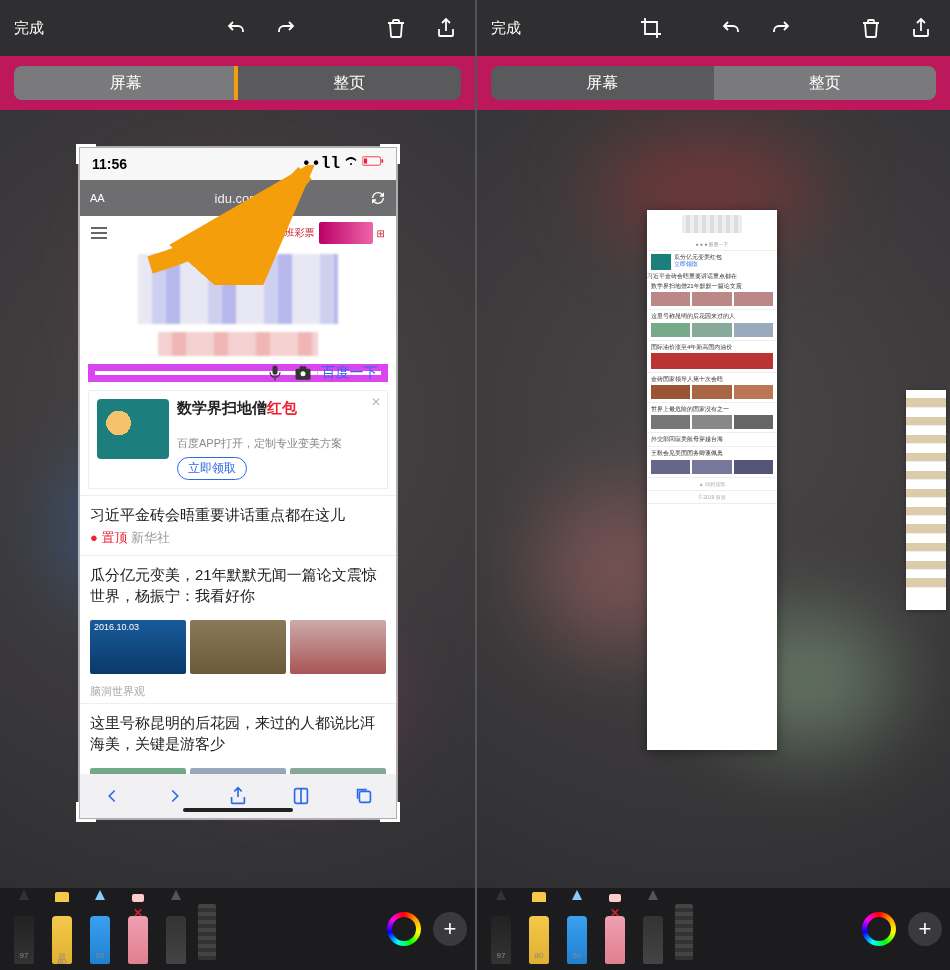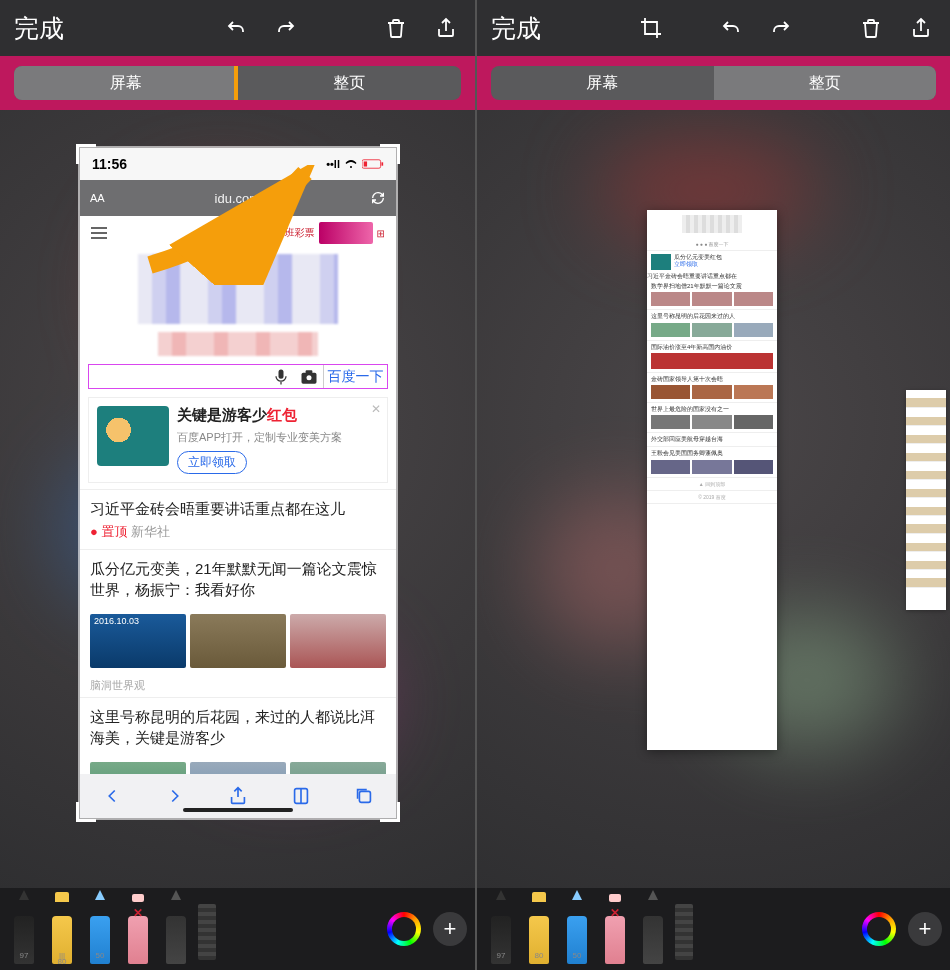--- a/index.html
+++ b/index.html
@@ -8,21 +8,21 @@
     background: #1a1a1a;
     font-family: -apple-system, "PingFang SC", sans-serif;
     display: flex;
     overflow: hidden;
   }
   .pane { width: 475px; height: 970px; position: relative; background: #3a3a3a; }
   .pane + .pane { border-left: 2px solid #555; }
 
   
   .topbar { display:flex; align-items:center; height:56px; padding:0 14px; background:#2f2f31; color:#fff; }
-  .done { font-size:25px; font-weight:500; margin-right:auto; }
+  .done { font-size:15px; font-weight:500; margin-right:auto; }
   .tb-icon { width:30px; height:30px; margin-left:20px; display:flex; align-items:center; justify-content:center; color:#fff; }
   .tb-icon svg { width:24px; height:24px; stroke:#fff; stroke-width:1.8; fill:none; }
 
   
   .segwrap { padding:10px 14px; background:#be185d; }
   .seg { display:flex; background:#5a5a5c; border-radius:8px; overflow:hidden; height:34px; }
   .seg-btn { flex:1; display:flex; align-items:center; justify-content:center; font-size:16px; color:#fff; background:transparent; position:relative; }
   .seg-btn.sel { background:#7a7a7c; }
   .highlight { position:absolute; inset:-4px; border:4px solid #f59e0b; border-radius:2px; z-index:5; }
 
@@ -33,45 +33,45 @@
 
   
   .phone { position:absolute; left:80px; top:38px; width:316px; height:670px; background:#fff; border-radius:0; box-shadow:0 0 0 2px rgba(255,255,255,.6); }
   .corner { position:absolute; width:20px; height:20px; border:3px solid #fff; }
   .corner.tl { top:-4px; left:-4px; border-right:none; border-bottom:none; }
   .corner.tr { top:-4px; right:-4px; border-left:none; border-bottom:none; }
   .corner.bl { bottom:-4px; left:-4px; border-right:none; border-top:none; }
   .corner.br { bottom:-4px; right:-4px; border-left:none; border-top:none; }
 
   .statusbar { height:32px; background:#f7f7f7; display:flex; align-items:center; justify-content:space-between; padding:0 12px; font-size:14px; font-weight:600; color:#000; }
-  .status-right { display:flex; gap:4px; font-size:11px; }
+  .status-right { display:flex; gap:4px; font-size:16px;font-family:Liberation Mono, monospace; }
   .url { height:36px; background:#6e6e70; color:#fff; display:flex; align-items:center; padding:0 10px; font-size:13px; gap:8px; }
   .url .addr { flex:1; text-align:center; opacity:.9; }
 
   .page { height:560px; background:#fff; overflow:hidden; font-size:13px; color:#222; }
   .row1 { display:flex; align-items:center; justify-content:space-between; padding:6px 11px; }
   .burger { width:16px; display:flex; flex-direction:column; gap:3px; }
   .burger span { height:2px; background:#666; }
   .ad { display:flex; align-items:center; gap:4px; }
   .ad-img { width:54px; height:22px; background:linear-gradient(90deg,#b06,#e6a); border-radius:2px; }
   .mosaic { height:70px; margin:4px auto 8px; width:200px; background:
      repeating-linear-gradient(90deg,#e8e8f4 0 14px,#cfd0f0 14px 28px,#b6b8ec 28px 42px,#e8e8f4 42px 56px),
      linear-gradient(#fff,#fff);
      filter: blur(1px); }
   .mosaic.red { background:repeating-linear-gradient(90deg,#f4d0d0 0 14px,#f0b6b6 14px 28px,#f4d0d0 28px 42px); }
-  .search { border:1px solid #d946ef; margin:0 8px 8px; height:25px; display:flex; align-items:center; }
+  .search { border:7px solid #d946ef; margin:0 8px 8px; height:18px; display:flex; align-items:center; }
   .search .inp { flex:1; }
   .search .mic, .search .cam { width:20px; height:20px; margin:0 4px; }
   .search .go { width:64px; height:100%; display:flex; align-items:center; justify-content:center; color:#2a6ae9; border-left:1px solid #ccc; font-size:14px; }
   .promo { margin:6px 8px; border:1px solid #eee; padding:8px; display:flex; gap:8px; position:relative; }
   .promo-x { position:absolute; top:4px; right:6px; color:#bbb; font-size:12px; }
   .promo-img { width:72px; height:60px; background:radial-gradient(circle at 30% 40%,#f6c26b 20%,transparent 20%), linear-gradient(#1d7f7d,#1d7f7d); border-radius:4px; }
   .promo-t { font-size:15px; font-weight:600; }
   .promo-t .red { color:#e23; }
-  .promo-s { font-size:11px; color:#888; margin-top:5px; }
+  .promo-s { font-size:11px; color:#888; margin-top:18px; }
   .promo-btn { display:inline-block; margin-top:6px; border:1px solid #2a6ae9; color:#2a6ae9; border-radius:12px; padding:2px 10px; font-size:12px; }
 
   .news { padding:8px 10px; border-top:1px solid #eee; }
   .news h4 { font-size:15px; font-weight:500; line-height:1.4; }
   .news .src { font-size:13px; color:#e23; margin-top:4px; }
   .news .src .g { color:#999; }
   .thumbs { display:flex; gap:4px; margin:6px 10px; }
   .thumbs .t { flex:1; height:54px; background:#b99; border-radius:2px; }
   .cat { font-size:11px; color:#aaa; padding:4px 10px; }
 
@@ -231,21 +231,21 @@
               <circle cx="12" cy="13" r="3" fill="#fff"></circle>
               <rect x="8" y="4" width="8" height="4" rx="1"></rect>
             </svg>
           <div class="go">百度一下</div>
         </div>
 
         <div class="promo">
           <span class="promo-x">✕</span>
           <div class="promo-img"></div>
           <div>
-            <div class="promo-t"><span>关键是游客少</span><span class="red">红包</span></div>
+            <div class="promo-t"><span>数学界扫地僧</span><span class="red">红包</span></div>
             <div class="promo-s">百度APP打开，定制专业变美方案</div>
             <div class="promo-btn">立即领取</div>
           </div>
         </div>
 
         <div class="news">
           <h4>习近平金砖会晤重要讲话重点都在这儿</h4>
           <div class="src"><span>● </span><span>置顶</span> <span class="g">新华社</span></div>
         </div>
 

